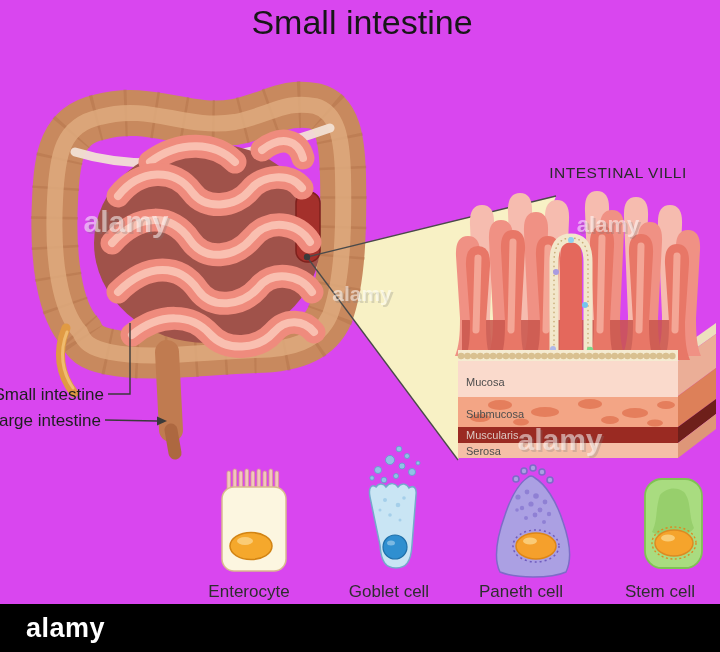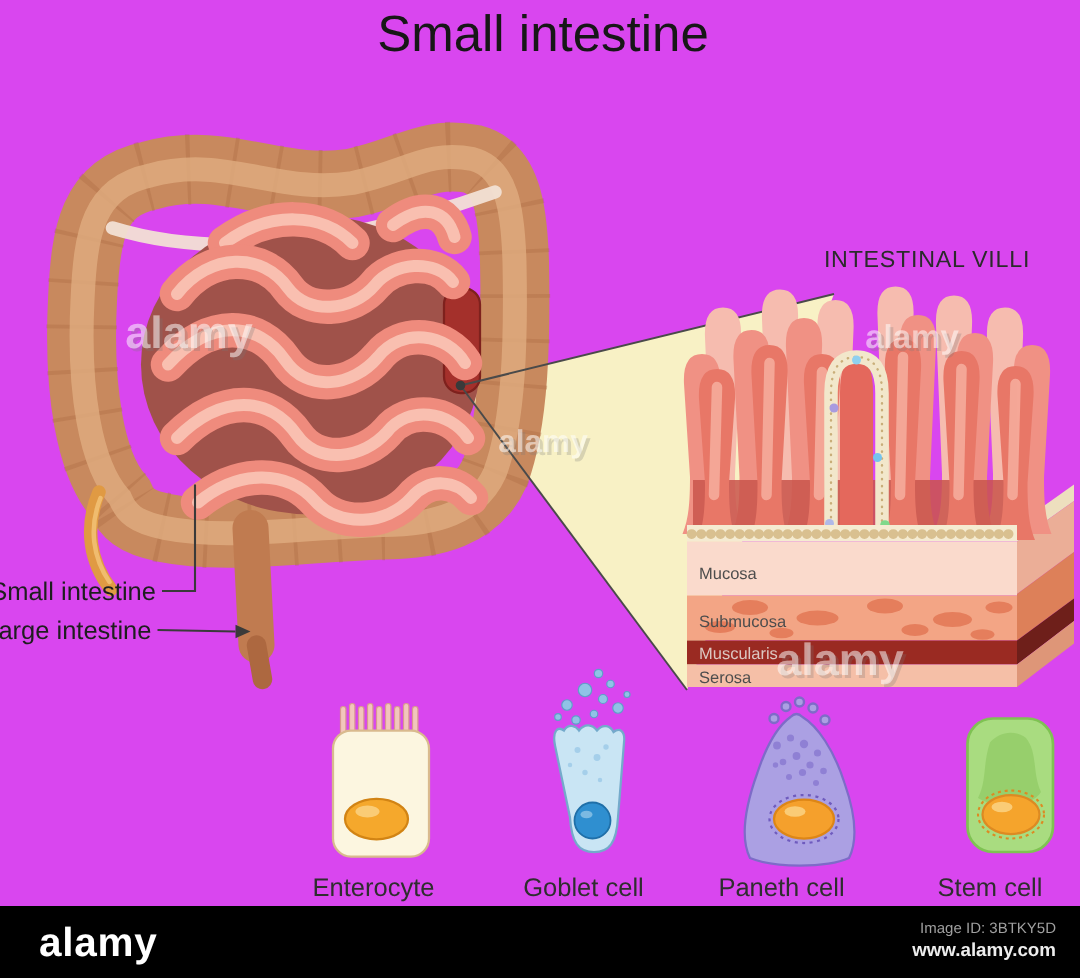--- a/index.html
+++ b/index.html
@@ -287,18 +287,14 @@
       <text class="wm" x="362" y="301" font-size="21" text-anchor="middle">alamy</text>
       <text class="wm-shadow" x="610" y="234" font-size="22" text-anchor="middle">alamy</text>
       <text class="wm" x="608" y="232" font-size="22" text-anchor="middle">alamy</text>
       <text class="wm-shadow" x="562" y="452" font-size="30" text-anchor="middle">alamy</text>
       <text class="wm" x="560" y="450" font-size="30" text-anchor="middle">alamy</text>
     </g>
   </svg>
 
   <div class="footer-bar">
     <span class="footer-logo">alamy</span>
-    <div class="footer-right">
-      <div class="footer-id">Image ID: 3BTKY5D</div>
-      <div class="footer-site">www.alamy.com</div>
-    </div>
   </div>
 </div>
 
 </body></html>

